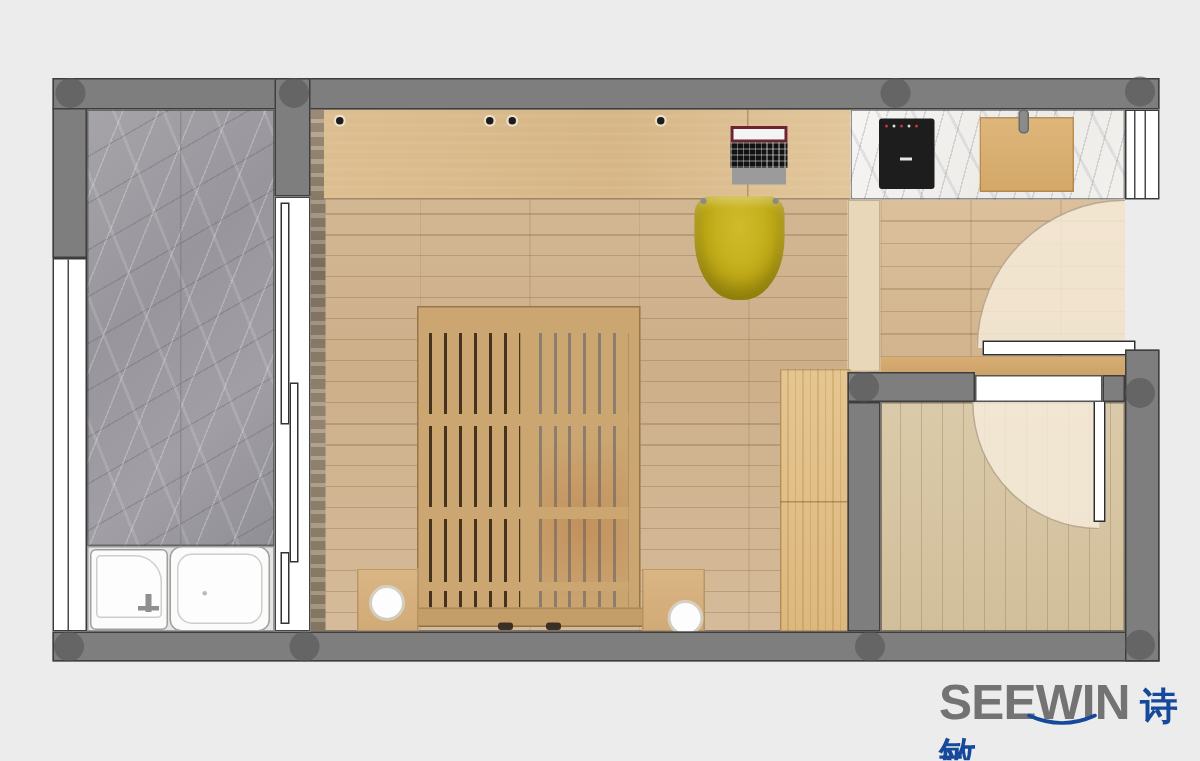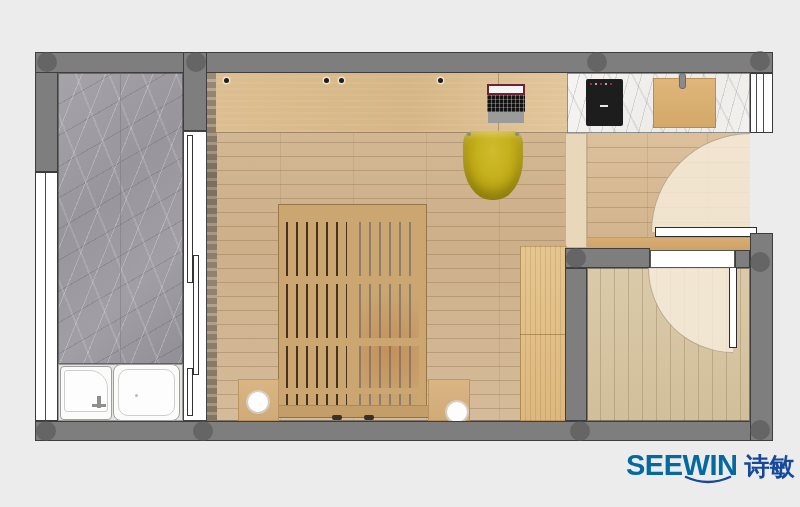--- a/index.html
+++ b/index.html
@@ -79,21 +79,21 @@
   .knob{width:5px;height:5px;border-radius:50%;background:#1d1d1d;box-shadow:0 0 0 1.5px rgba(255,255,255,.55);}
   .vline{width:1px;background:#4a4a4a;}
   .chair{
     background:radial-gradient(ellipse at 50% 30%, #d0bc2c 0%, #c0aa16 55%, #a5910e 100%);
     border-radius:10px 10px 46% 46% / 12px 12px 60% 60%;
     box-shadow:inset 0 -9px 12px rgba(90,80,0,.45), inset 0 4px 6px rgba(255,255,220,.35);
   }
   .cooktop{background:#1d1d1d;border-radius:2px;}
   .board{background:linear-gradient(180deg,#dfb67b,#d3a868);box-shadow:inset 0 0 0 1px rgba(130,90,40,.4);}
   .logo{position:absolute;left:626px;top:449px;width:170px;color:#16489c;}
-  .logo-en{font-size:29px;font-weight:800;letter-spacing:-0.5px;color:#0369a1;}
+  .logo-en{font-size:33px;font-weight:800;letter-spacing:-0.5px;color:#737373;}
   .logo-cn{font-size:25px;font-weight:700;color:#16489c;margin-left:7px;}
   .swoosh{position:absolute;left:58px;top:26px;}
   .dot{border-radius:50%;}
 </style>
 </head>
 <body>
 
 <div id="canvas">
 
   <div class="abs marble-gray outline" style="left:58px;top:73px;width:125px;height:291px;"></div>

